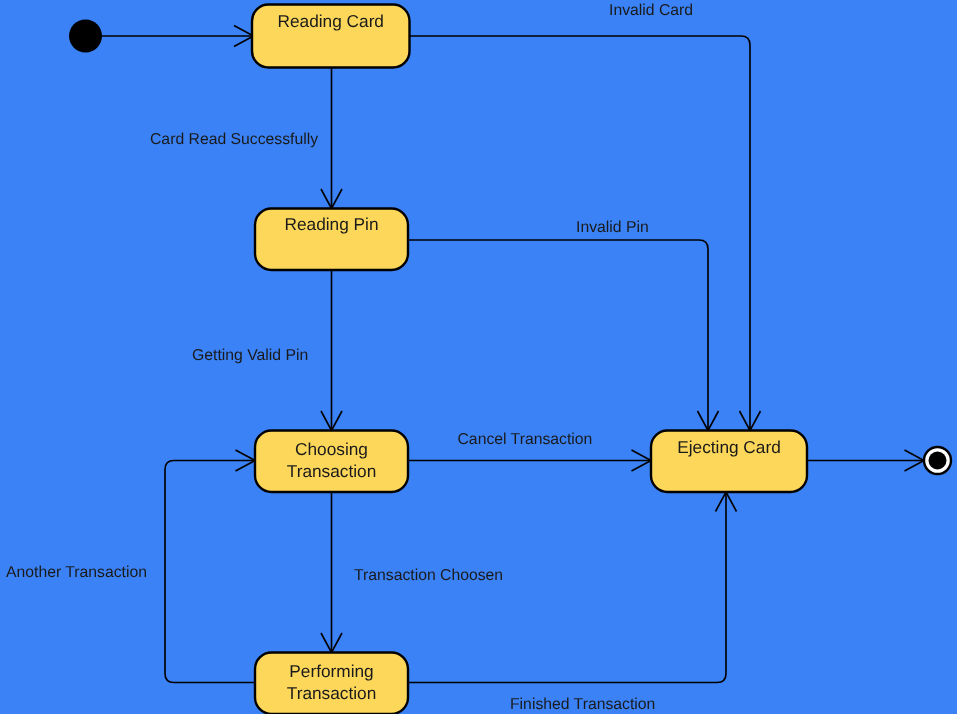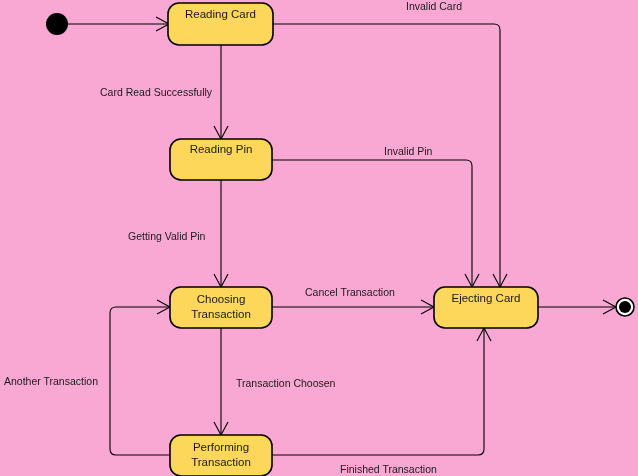--- a/index.html
+++ b/index.html
@@ -9,21 +9,21 @@
     background: #ffffff;
   }
   body {
     font-family: "Liberation Sans", sans-serif;
   }
   #canvas-wrap {
     position: relative;
     width: 638px;
     height: 476px;
     overflow: hidden;
-    background: #f9a8d4;
+    background: #3b82f6;
   }
   #diagram-svg {
     position: absolute;
     left: 0;
     top: 0;
     width: 638px;
     height: 476px;
     display: block;
   }
   .edge-line {

